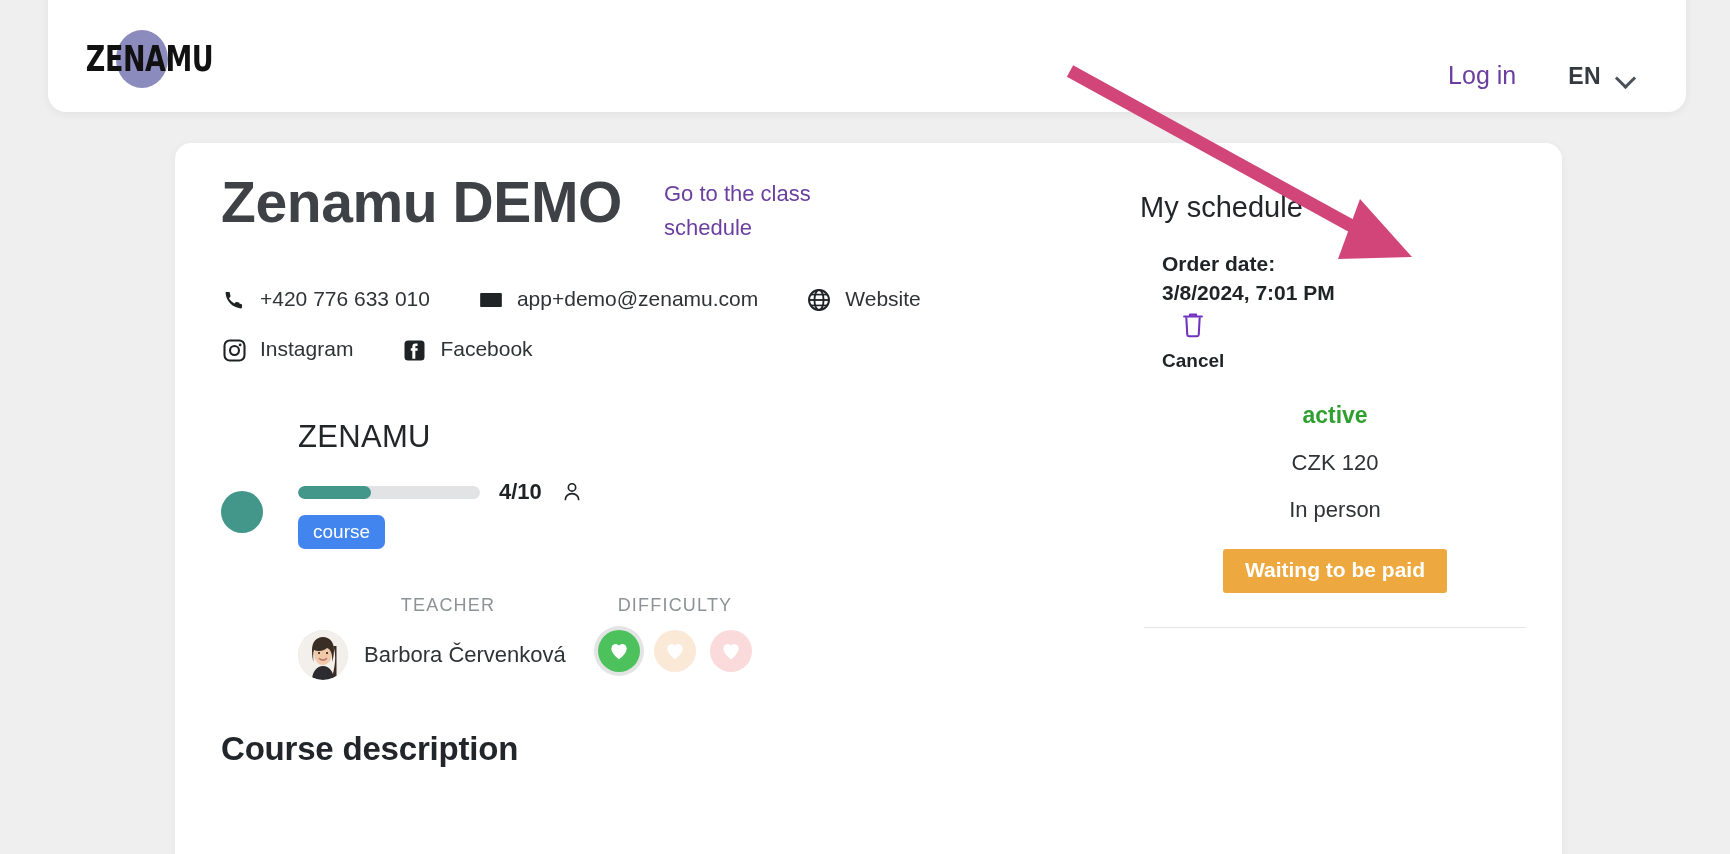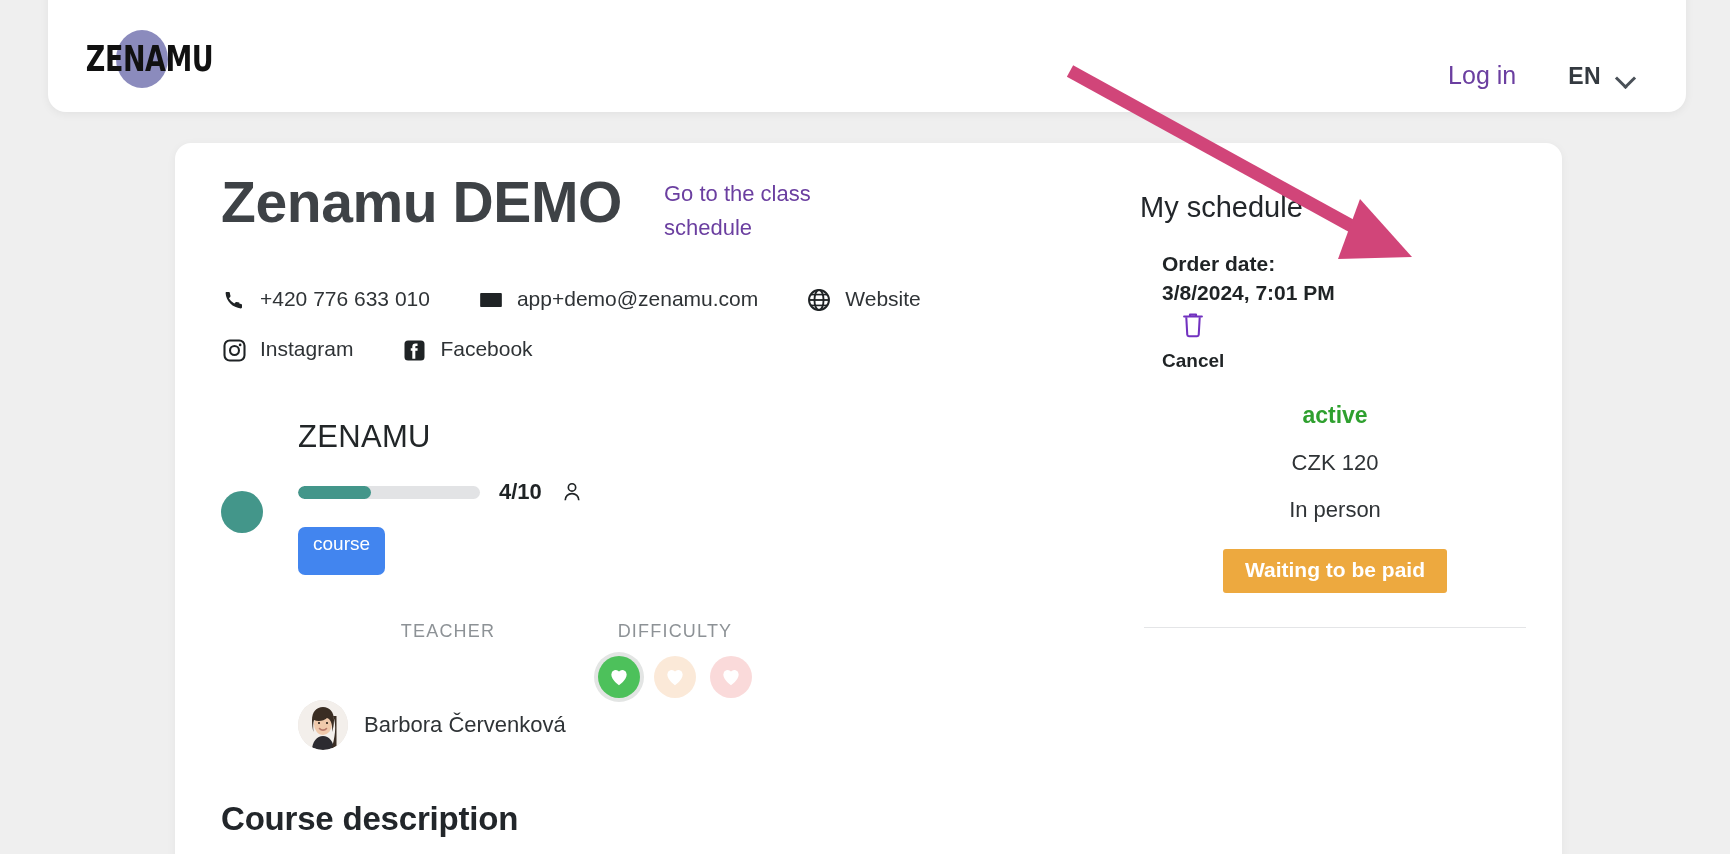--- a/index.html
+++ b/index.html
@@ -223,37 +223,37 @@
   }
   .capacity-text {
     font-size: 22px;
     font-weight: 700;
     color: #1f2325;
   }
   .person-ico { width: 22px; height: 24px; }
 
   .tag {
     display: inline-block;
-    margin-top: 22px;
+    margin-top: 10px;
     background: #4285ef;
     color: #ffffff;
     font-size: 19px;
-    padding: 6px 15px 20px 15px;
+    padding: 6px 15px 6px 15px;
     border-radius: 7px;
     cursor: pointer;
   }
 
   
   .meta-row {
     display: flex;
     margin-top: 46px;
     padding-left: 77px;
   }
   .meta-col { display: flex; flex-direction: column; }
-  .meta-col.teacher { width: 300px; gap: 44px; }
+  .meta-col.teacher { width: 300px; }
   .meta-head {
     font-size: 18px;
     letter-spacing: 1.2px;
     color: #8d9296;
     text-align: center;
     margin-bottom: 14px;
     text-transform: uppercase;
   }
   .teacher-row { display: flex; align-items: center; gap: 16px; }
   .avatar {

